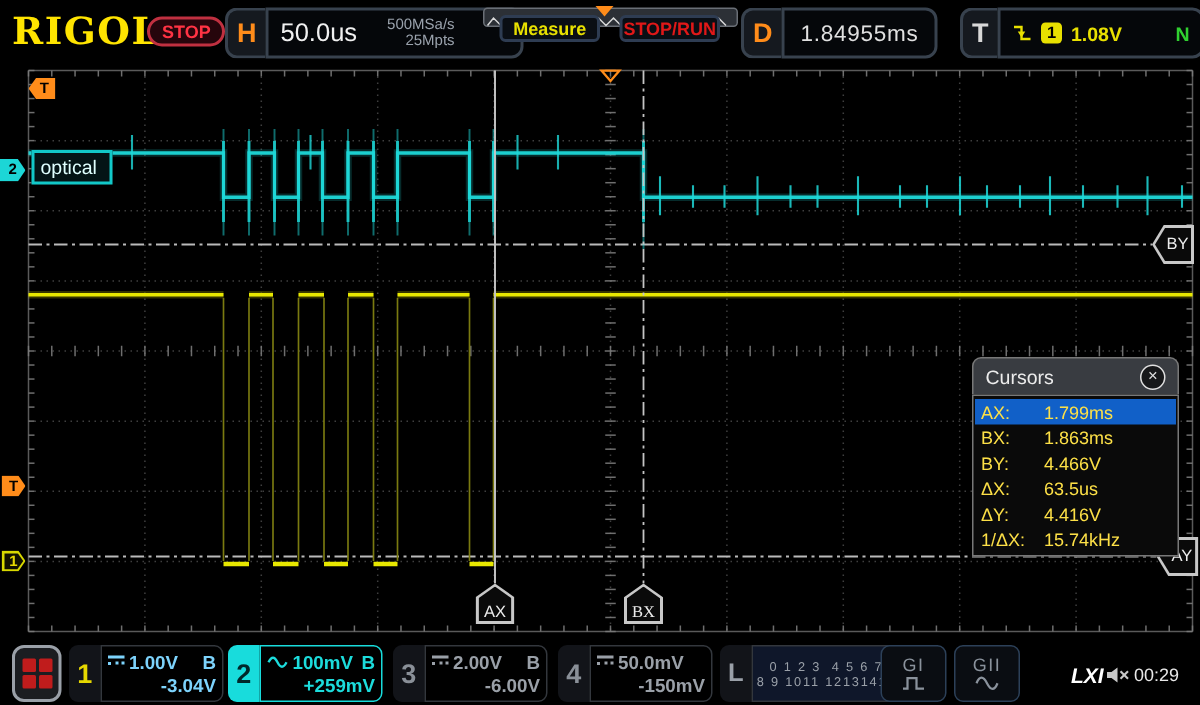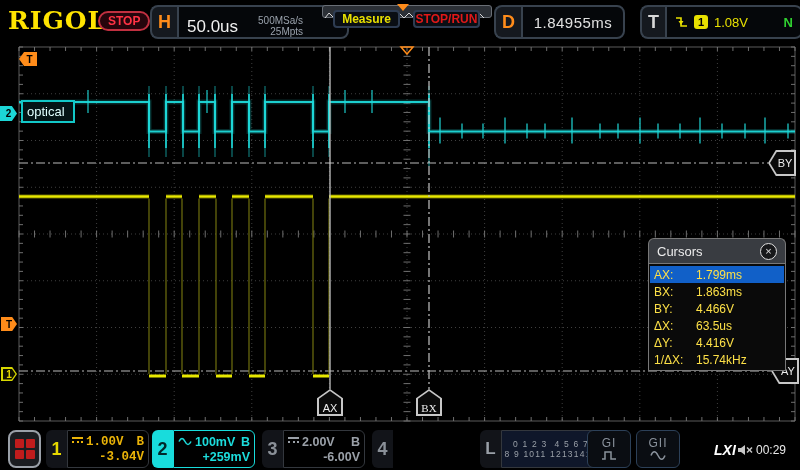--- a/index.html
+++ b/index.html
@@ -23,21 +23,21 @@
         padding:0 8px;background:#0a0e14;border:2px solid #2e3c52;border-radius:4px;
         font-weight:bold;font-size:12px;box-sizing:border-box;}
   .measure{left:333px;color:#e8e000;width:67px;}
   .stoprun{left:413px;color:#e01818;width:67px;}
   .overview{position:absolute;left:322px;top:5px;width:168px;height:11px;background:#2c3036;
         border:1px solid #6a6f76;border-radius:3px;}
   .ovtri{position:absolute;left:74px;top:-2px;width:0;height:0;border-left:6px solid transparent;
         border-right:6px solid transparent;border-top:7px solid #ff8c1a;}
   .tbadge{width:14px;height:14px;background:#e8e000;color:#000;font-weight:bold;font-size:11px;
         display:flex;align-items:center;justify-content:center;border-radius:3px;}
-  .tlev{color:#e8e000;font-size:13px;font-weight:normal;}
+  .tlev{color:#e8e000;font-size:13px;font-weight:bold;}
   .tmode{color:#30d030;font-size:13px;font-weight:bold;margin-left:auto;}
   
   .mk{position:absolute;display:flex;align-items:center;justify-content:center;
       font-weight:bold;font-size:10px;color:#000;z-index:3;}
   .clip-right{clip-path:polygon(0 0,70% 0,100% 50%,70% 100%,0 100%);}
   .clip-left{clip-path:polygon(0 50%,28% 0,100% 0,100% 100%,28% 100%);}
   .clip-up{clip-path:polygon(50% 0,100% 34%,100% 100%,0 100%,0 34%);}
   .optical{position:absolute;left:21px;top:100px;width:46px;height:19px;border:2px solid #12c8c8;
       background:#041416;color:#e0ffff;font-size:13px;line-height:19px;padding-left:4px;z-index:3;}
   .flag{position:absolute;background:#c8c8c8;z-index:4;}
@@ -62,21 +62,21 @@
   .menu-grid{display:grid;grid-template-columns:9px 9px;grid-template-rows:9px 9px;gap:2px;}
   .menu-grid i{background:#c01c1c;border-radius:1px;}
   .chgrp{position:absolute;top:430px;display:flex;height:38px;}
   .chnum{width:21px;display:flex;align-items:center;justify-content:center;font-weight:bold;
       font-size:18px;background:#121419;border-radius:6px 0 0 6px;}
   .chbox{width:82px;background:#000;border:1px solid #33373d;border-radius:0 6px 6px 0;
       padding:2px 4px;display:flex;flex-direction:column;justify-content:center;gap:1px;box-sizing:border-box;}
   .r1{display:flex;align-items:center;gap:3px;font-size:12.5px;font-weight:600;}
   .r1 .bw{margin-left:auto;}
   .r2{text-align:right;font-size:12.5px;font-weight:600;}
-  .c1{color:#eab308;font-family:Liberation Mono, monospace;} .c2{color:#1cdcdc;} .c34{color:#9aa0a8;}
+  .c1{color:#7dd3fc;} .c2{color:#1cdcdc;} .c34{color:#9aa0a8;}
   .chnum.n1{color:#e6d800;} .chnum.n3,.chnum.n4{color:#8a9098;}
   .chnum.sel{background:#18dcdc;color:#00282a;}
   .chbox.sel{border-color:#18dcdc;}
   .dc{display:inline-block;width:11px;height:7px;border-top:2px solid currentColor;position:relative;}
   .dc::after{content:"";position:absolute;left:0;top:2px;width:100%;border-top:2px dotted currentColor;}
   .lbox{width:100px;background:#0f172a;border:1px solid #33373d;border-radius:0 6px 6px 0;
       display:flex;flex-direction:column;align-items:center;justify-content:center;box-sizing:border-box;
       font-size:8.5px;letter-spacing:1.2px;color:#9aa0a8;line-height:10px;white-space:pre;}
   .chnum.nl{color:#9aa0a8;font-size:17px;}
   .gbtn{position:absolute;top:430px;width:44px;height:38px;border:1px solid #2c4058;border-radius:6px;
@@ -90,21 +90,21 @@
 </head>
 <body>
 
 <div class="stage">
 
   <div class="logo">RIGOL</div>
   <div class="stopbadge">STOP</div>
 
   <div class="tgrp" style="left:150px;">
     <div class="tlab">H</div>
-    <div class="tbox" style="width:172px;align-items:flex-end;">
+    <div class="tbox" style="width:172px;">
       <span class="hval">50.0us</span>
       <span class="hsub">
         <span>500MSa/s</span><br><span>25Mpts</span>
       </span>
     </div>
   </div>
 
   <div class="overview">
     <svg id="ovsvg" width="166" height="9">
         <path d="M2,7 L6,2 L11,7 L16,2 L21,7 L26,2 L31,7 L36,2 L41,7 L46,2 L51,7 L56,2 L61,7 L66,2 L71,7 L76,2 L81,7 L86,2 L91,7 L96,2 L101,7 L106,2 L111,7 L116,2 L121,7 L126,2 L131,7 L136,2 L141,7 L146,2 L151,7 L156,2 L161,7" fill="none" stroke="#d8d8d8" stroke-width="1"></path>
@@ -613,20 +613,28 @@
           <span class="dc"></span>
         <span>2.00V</span>
         <span class="bw">B</span>
         </div>
       <div class="r2">-6.00V</div>
     </div>
   </div>
 
   <div class="chgrp" style="left:372px;">
     <span class="chnum n4">4</span>
+    <div class="chbox c34">
+      <div class="r1">
+          <span class="dc"></span>
+        <span>50.0mV</span>
+        <span class="bw"></span>
+        </div>
+      <div class="r2">-150mV</div>
+    </div>
   </div>
 
   <div class="chgrp" style="left:480px;">
     <span class="chnum nl">L</span>
     <div class="lbox">
       <span>0 1 2 3  4 5 6 7</span>
       <span>8 9 1011 12131415</span>
     </div>
   </div>
 

